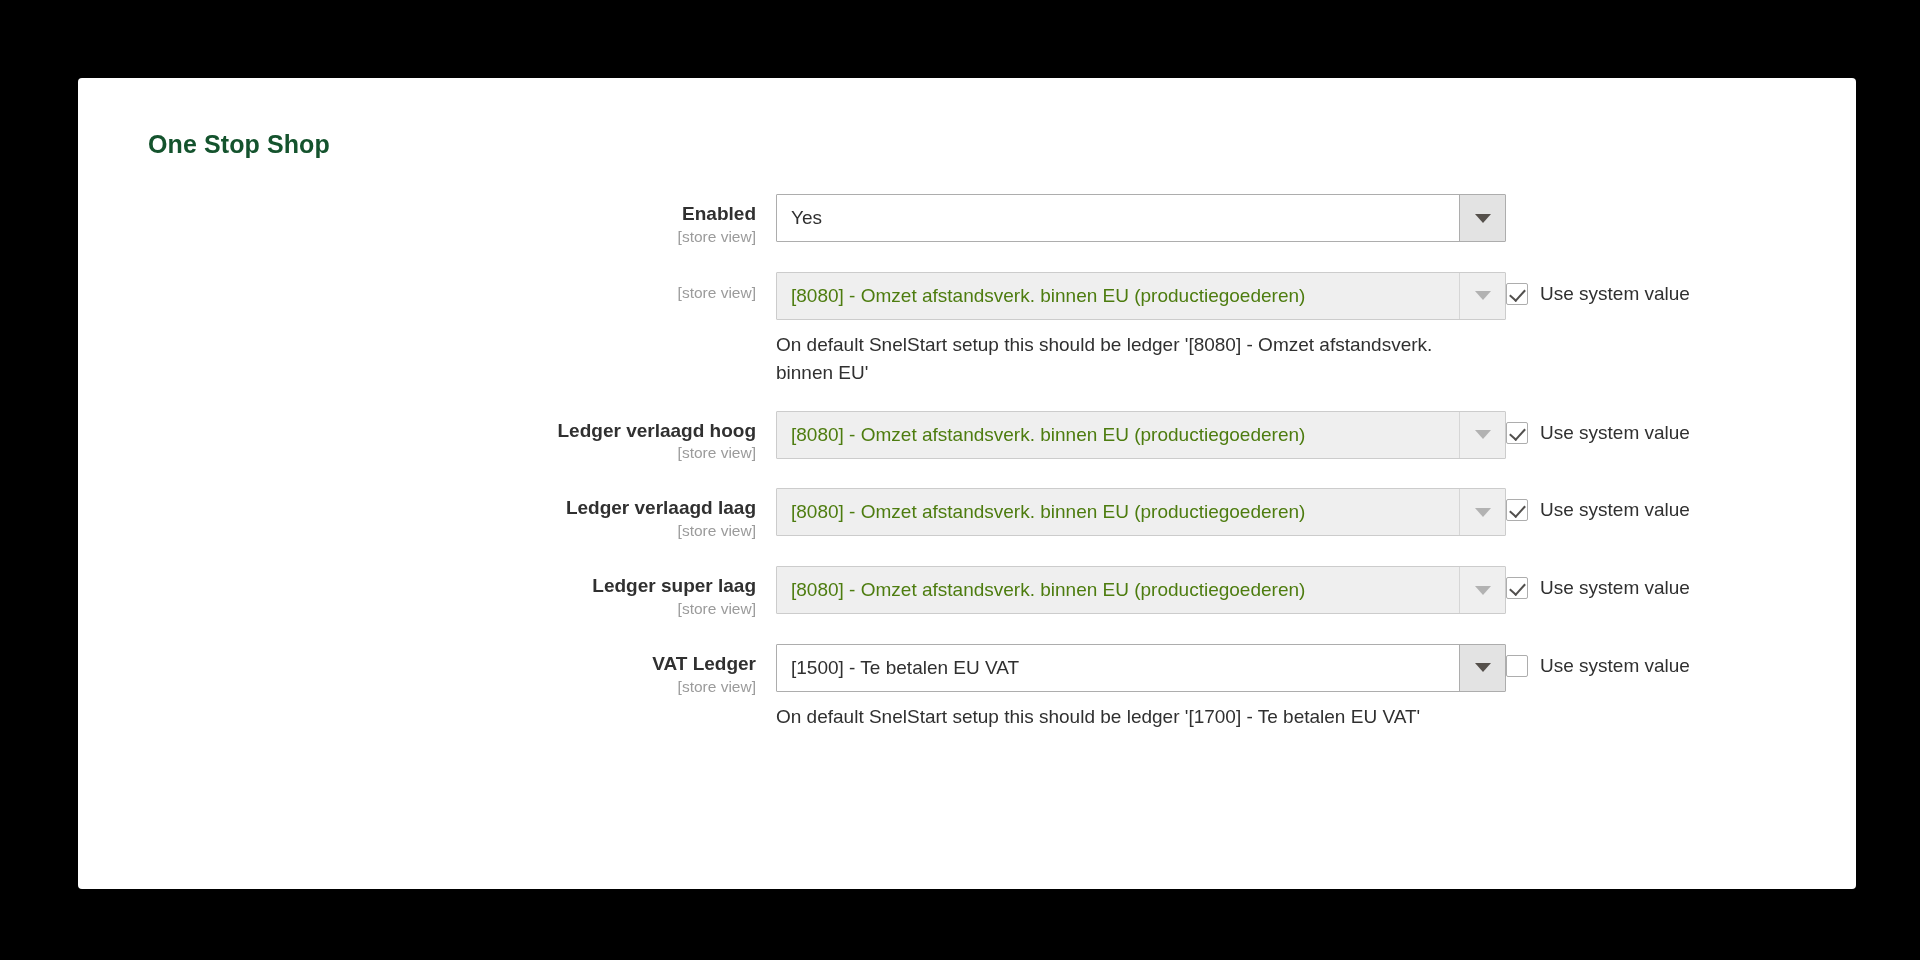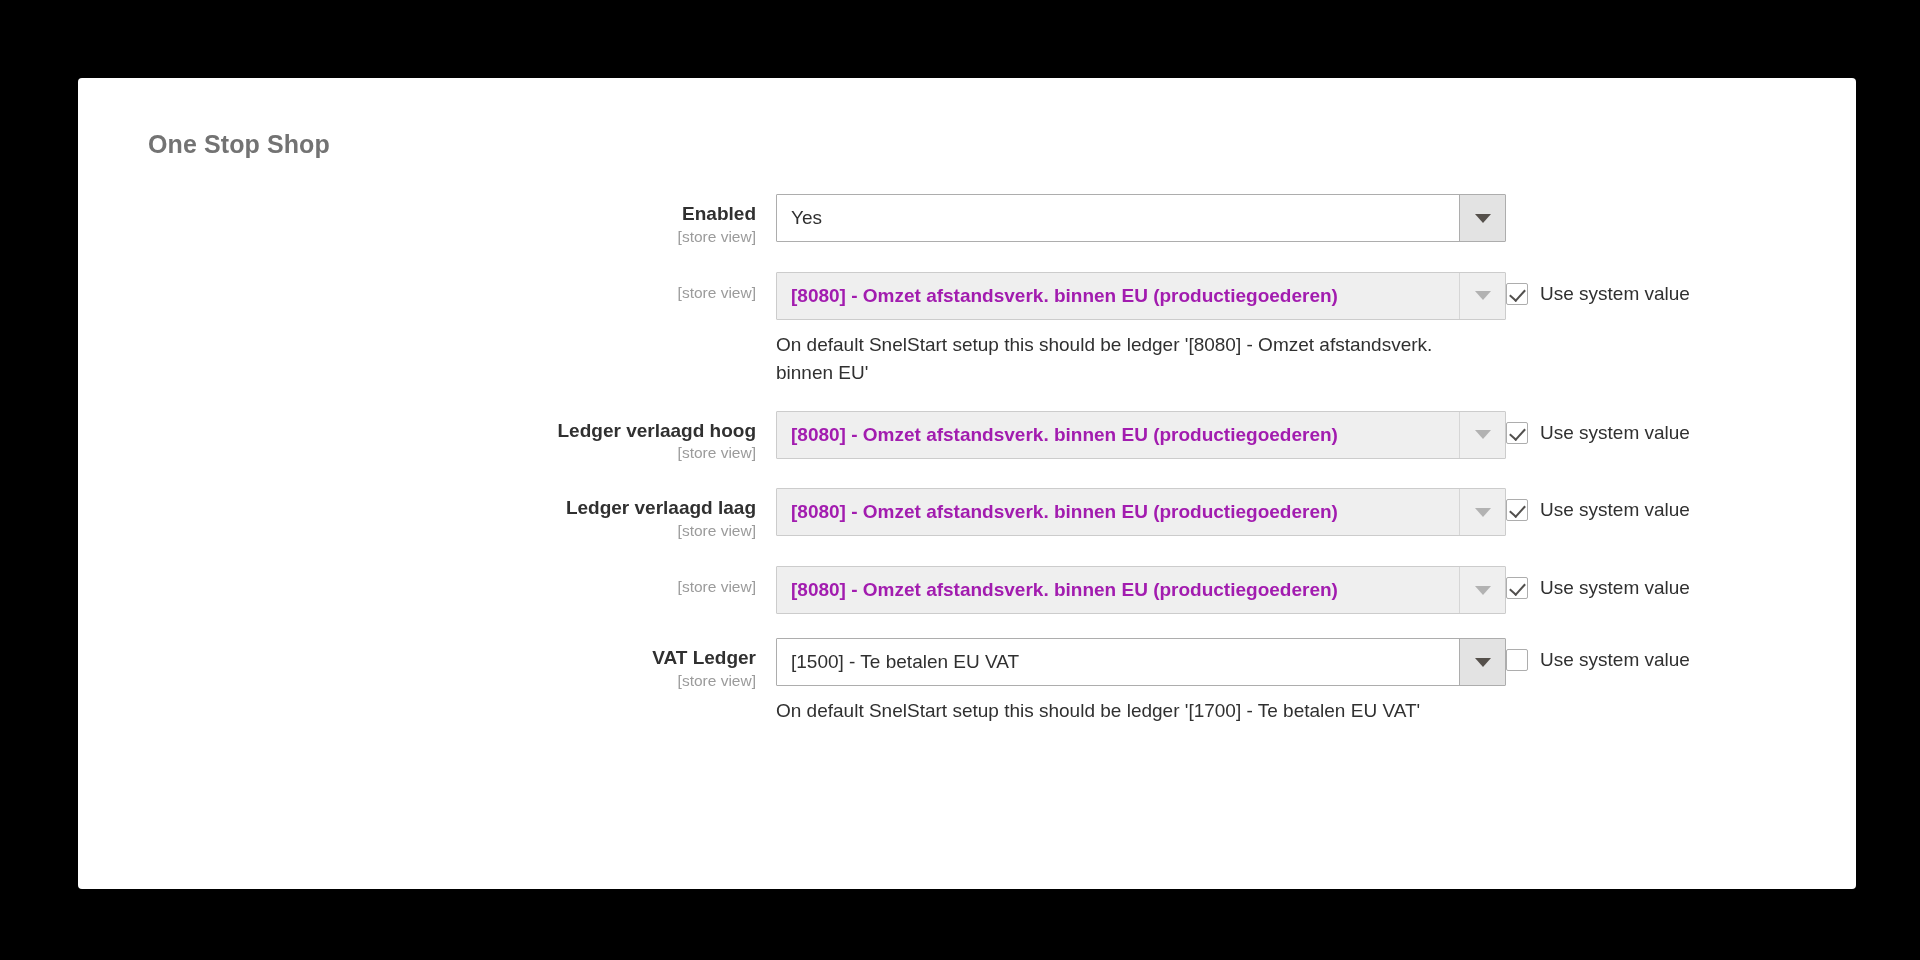--- a/index.html
+++ b/index.html
@@ -31,21 +31,21 @@
     border-radius: 4px;
   }
 
   
   .section-title {
     position: absolute;
     left: 70px;
     top: 52px;
     font-size: 25px;
     font-weight: bold;
-    color: #737373;
+    color: #14532d;
     letter-spacing: 0.1px;
   }
 
   
   .form {
     position: absolute;
     left: 0;
     top: 116px;
     width: 100%;
   }
@@ -135,22 +135,21 @@
     border-right: 8px solid transparent;
     border-top: 9px solid #55504b;
   }
 
   
   .sel.is-disabled {
     border-color: #cccccc;
     background: #efefef;
   }
   .sel.is-disabled .sel-value {
-    color: #a21caf;
-    font-weight: bold;
+    color: #4d7c0f;
   }
   .sel.is-disabled .sel-arrow {
     background: #efefef;
     border-left: 1px solid #d6d6d6;
   }
   .sel.is-disabled .sel-arrow i {
     border-top-color: #b2b2b2;
   }
 
   .comment {
@@ -284,20 +283,21 @@
               </div>
             </div>
           </div>
           <label class="usv">
             <span class="usv-box checked"></span>
             <span class="usv-label">Use system value</span>
           </label>
         </div>
         <div class="field-row">
           <div class="label-col">
+            <span class="label-main">Ledger super laag</span>
             <span class="label-scope">[store view]</span>
           </div>
           <div class="control-col">
             <div class="select-wrap">
               <div class="sel is-disabled">
                 <div class="sel-value">[8080] - Omzet afstandsverk. binnen EU (productiegoederen)</div>
                 <div class="sel-arrow">
                   <i></i>
                 </div>
               </div>

